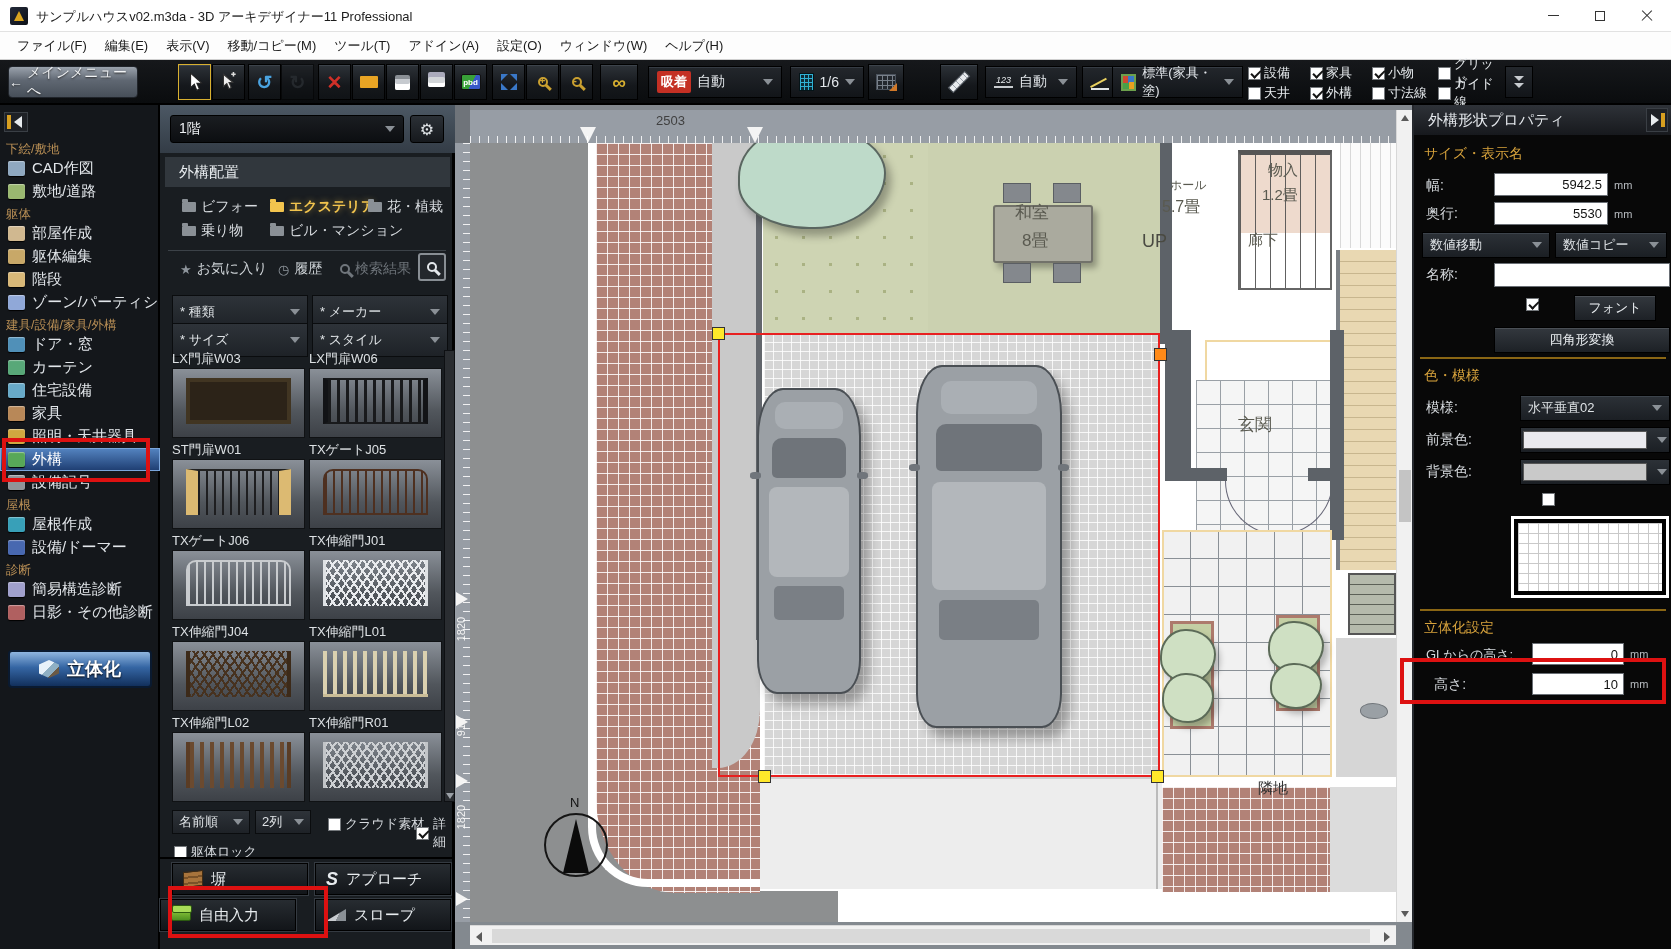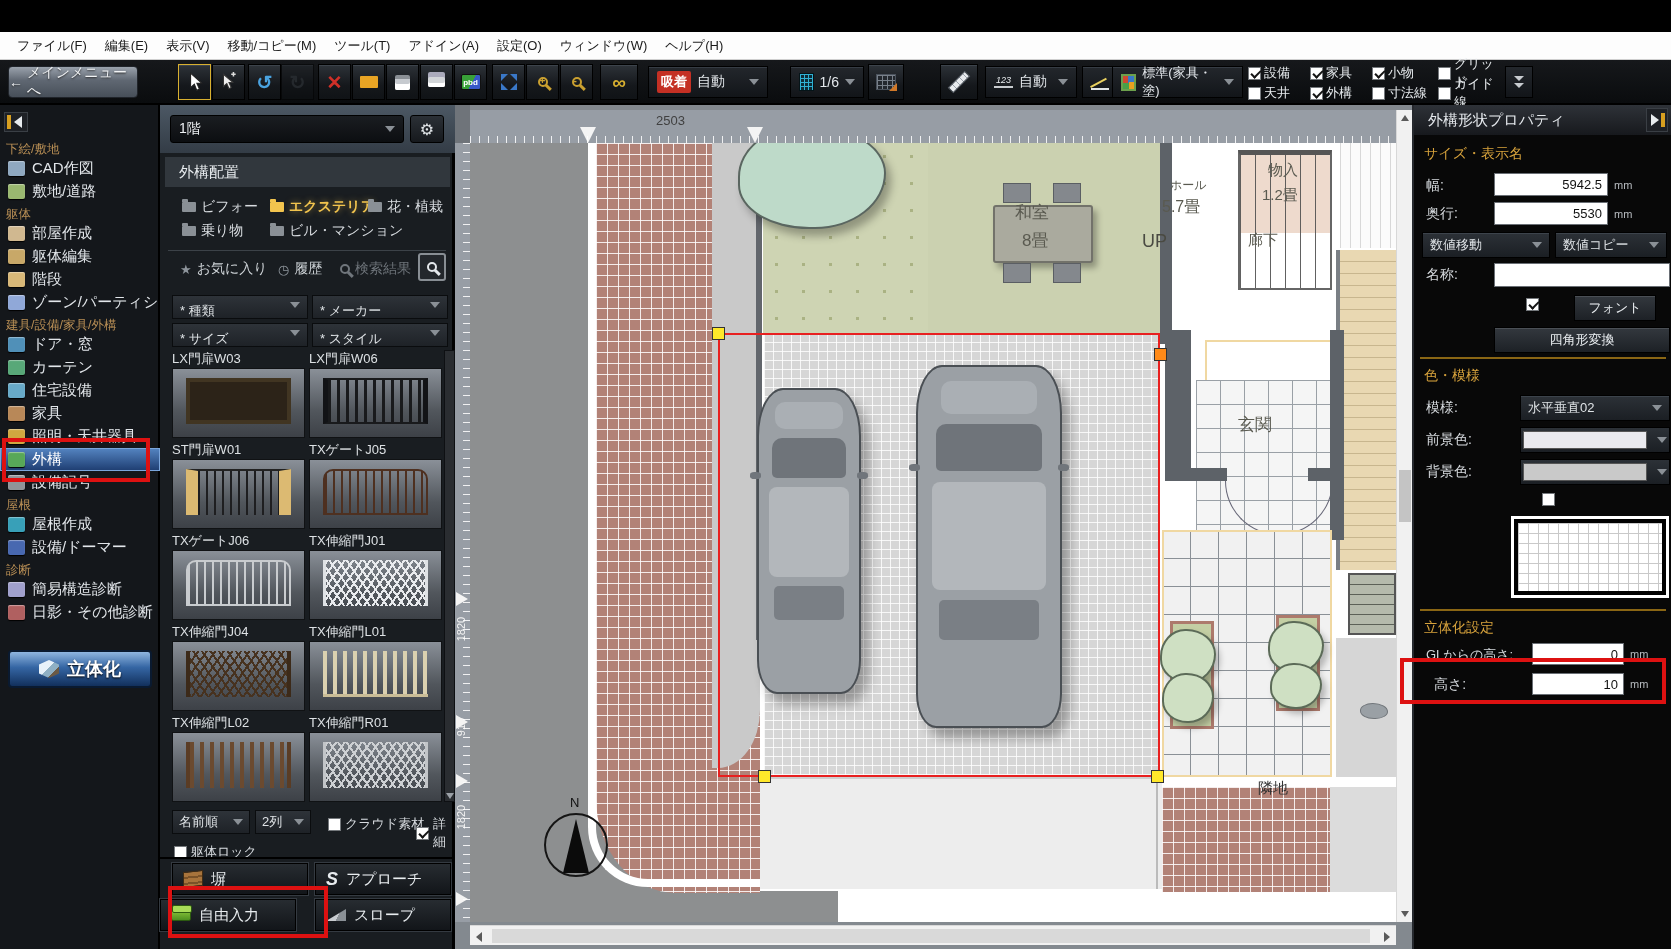--- a/index.html
+++ b/index.html
@@ -77,21 +77,21 @@
   .cattab{position:absolute;display:flex;align-items:center;gap:5px;font-size:14px;color:#d8dce0;}
   .cattab.act{color:#f2c44e;font-weight:bold;text-shadow:0 0 6px rgba(242,196,78,.6);}
   .fold{width:14px;height:10px;background:#8a9096;border-radius:1px;position:relative;flex:none;}
   .fold::before{content:"";position:absolute;top:-3px;left:0;width:6px;height:3px;background:inherit;border-radius:1px 1px 0 0;}
   .fold.goldf{background:#f2c44e;}
   .catdiv{left:8px;top:145px;width:278px;height:1px;background:#3c4248;}
   .srctab{position:absolute;display:flex;align-items:center;gap:5px;font-size:14px;color:#cfd4d8;}
   .srctab .ticn{color:#8e959c;font-size:13px;}
   .srctab.dis{color:#6e747a;}
   .searchbtn{left:258px;top:148px;width:28px;height:28px;background:#23272c;border:2px solid #888e94;border-radius:3px;display:flex;align-items:center;justify-content:center;}
-  .fsel{position:absolute;height:24px;background:linear-gradient(#2e3339,#1e2227);border:1px solid #0a0c0e;color:#dfe3e6;font-size:13px;display:flex;align-items:flex-start;padding:6px 7px;}
+  .fsel{position:absolute;height:24px;background:linear-gradient(#2e3339,#1e2227);border:1px solid #0a0c0e;color:#dfe3e6;font-size:13px;display:flex;align-items:center;padding:16px 7px;}
   .prodgrid{left:12px;top:245px;width:272px;height:456px;display:grid;grid-template-columns:133px 133px;grid-auto-rows:91px;column-gap:4px;overflow:hidden;}
   .pname{height:18px;font-size:13px;color:#dde1e4;white-space:nowrap;overflow:hidden;}
   .thumb{height:70px;background:linear-gradient(180deg,#8a9098,#51565c 62%,#3d4147);border:1px solid #101214;position:relative;}
   .gate{position:absolute;left:13px;right:13px;top:9px;bottom:13px;}
   .g1{background:#2c2318;border:4px solid #413522;}
   .g2{background:repeating-linear-gradient(90deg,#191a1c 0 3px,transparent 3px 9px);border:2px solid #191a1c;border-left:5px solid #121316;border-right:5px solid #121316;}
   .g3{background:repeating-linear-gradient(90deg,#1e1e20 0 2px,transparent 2px 8px);border-left:12px solid #dcba72;border-right:12px solid #dcba72;border-top:2px solid #222;}
   .g4{background:repeating-linear-gradient(90deg,#4e3020 0 2px,transparent 2px 8px);border:2px solid #4e3020;border-radius:10px 10px 0 0;}
   .g5{background:repeating-linear-gradient(90deg,#c9ccCF 0 2px,transparent 2px 8px);border:2px solid #c9cccf;border-radius:10px 10px 0 0;}
   .g6{background:repeating-linear-gradient(55deg,#e9ebee 0 2px,transparent 2px 7px),repeating-linear-gradient(-55deg,#e9ebee 0 2px,transparent 2px 7px);border-left:3px solid #dfe2e5;border-right:3px solid #dfe2e5;}
@@ -178,20 +178,33 @@
   .prlab{position:absolute;display:flex;align-items:center;gap:21px;color:#d5d9dd;font-size:14px;flex-direction:column;}
 
   
   .ann{position:absolute;border:4px solid #dd1111;z-index:999;pointer-events:none;}
 </style>
 </head>
 <body>
 
 <div class="app">
 
+  <div class="abs titlebar">
+    <div class="abs appicon"></div>
+    <div class="abs wtitle">サンプルハウスv02.m3da - 3D アーキデザイナー11 Professional</div>
+    <div class="abs wc" style="left:1530px">
+        <span class="g-min"></span>
+      </div>
+    <div class="abs wc" style="left:1577px">
+        <span class="g-max"></span>
+      </div>
+    <div class="abs wc" style="left:1624px">
+        <span class="g-close"></span>
+      </div>
+  </div>
 
   <div class="abs menubar">
     <span>ファイル(F)</span>
     <span>編集(E)</span>
     <span>表示(V)</span>
     <span>移動/コピー(M)</span>
     <span>ツール(T)</span>
     <span>アドイン(A)</span>
     <span>設定(O)</span>
     <span>ウィンドウ(W)</span>
@@ -249,21 +262,21 @@
         </span>
       </div>
     <div class="abs tb" style="left:560px">
         <span class="mag">
           <span class="pm">-</span>
         </span>
       </div>
     <div class="abs tb" style="left:600px;width:38px">
         <span class="tglyph gold">∞</span>
       </div>
-    <div class="abs ddbox" style="left:648px;width:120px">
+    <div class="abs ddbox" style="left:648px;width:134px">
       <span class="snapbadge">吸着</span>
       <span>自動</span>
       <span class="dda"></span>
     </div>
     <div class="abs ddbox" style="left:790px;width:74px">
       <span class="gridicon"></span>
       <span>1/6</span>
       <span class="dda"></span>
     </div>
 

